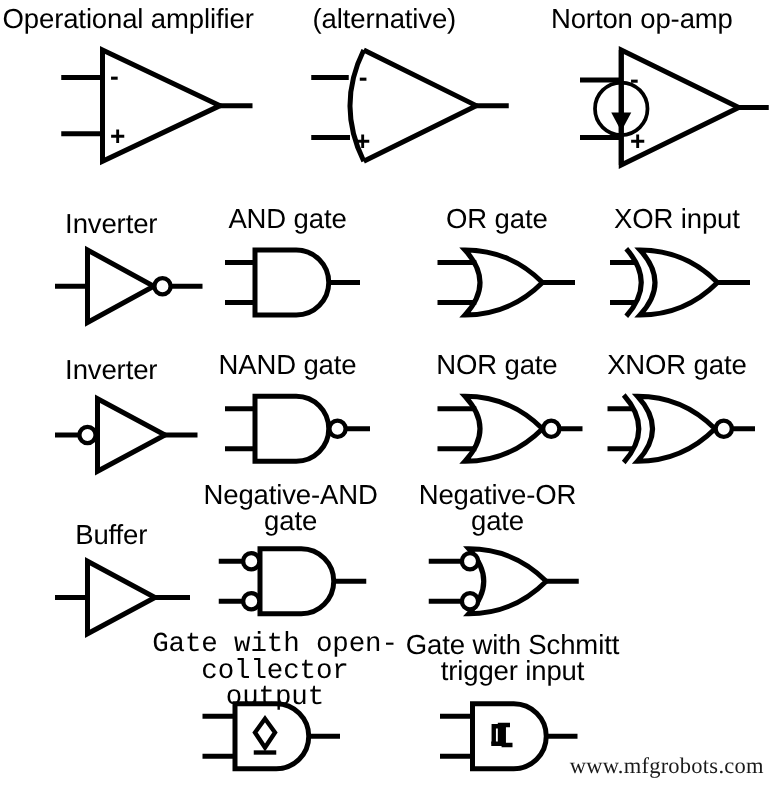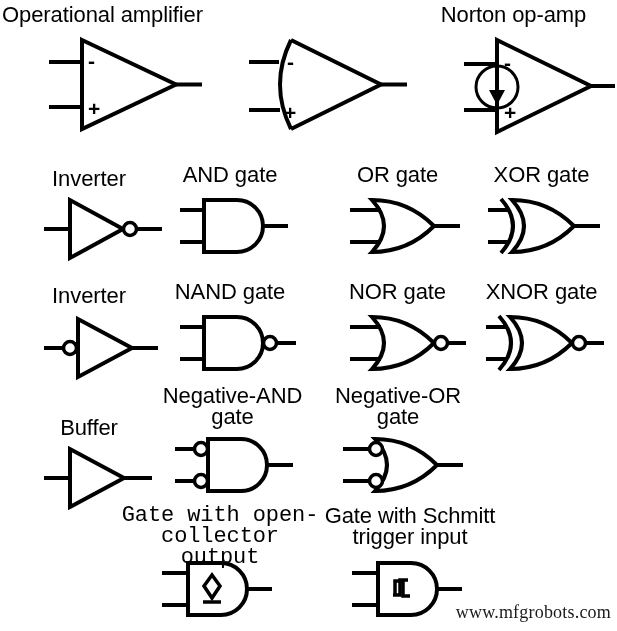--- a/index.html
+++ b/index.html
@@ -94,20 +94,21 @@
       <path class="stroke" d="M 58 8 L 152 52.5 L 58 97 Z"></path>
       <path class="stroke" d="M 25 30 L 58 30"></path>
       <path class="stroke" d="M 25 75 L 58 75"></path>
       <path class="stroke" d="M 152 52.5 L 178 52.5"></path>
       <text class="signtext" x="64" y="36">-</text>
       <text class="signtext" x="64" y="84">+</text>
     </svg>
   </div>
 
   <div class="cell" style="left:205px; top:4px; width:205px; height:135px;">
+    <div class="caption" style="left:0; top:0; width:205px;">(alternative)</div>
     <svg class="sym" style="left:24px; top:28px;" width="180" height="105" viewBox="0 0 180 105">
       <path class="stroke" d="M 62 8 Q 40 52.5 62 97"></path>
       <path class="stroke" d="M 62 8 L 152 52.5 L 62 97"></path>
       <path class="stroke" d="M 20 30 L 50 30"></path>
       <path class="stroke" d="M 20 78 L 51 78"></path>
       <path class="stroke" d="M 152 52.5 L 178 52.5"></path>
       <text class="signtext" x="58" y="37">-</text>
       <text class="signtext" x="55" y="88">+</text>
     </svg>
   </div>
@@ -152,21 +153,21 @@
     <div class="caption" style="left:0; top:0; width:160px;">AND gate</div>
     <svg class="sym" style="left:30px; top:30px;" width="130" height="70" viewBox="0 0 130 70">
       <path class="stroke" d="M 24 6 L 57 6 A 26 26 0 0 1 57 58 L 24 58 Z"></path>
       <path class="stroke" d="M 0 16 L 24 16"></path>
       <path class="stroke" d="M 0 48 L 24 48"></path>
       <path class="stroke" d="M 83 32 L 108 32"></path>
     </svg>
   </div>
 
   <div class="cell" style="left:466px; top:164px; width:151px; height:105px;">
-    <div class="caption" style="left:0; top:0; width:151px;">XOR gate</div>
+    <div class="caption" style="left:0; top:0; width:151px;">XOR input</div>
     <svg class="sym" style="left:22px; top:30px;" width="130" height="70" viewBox="0 0 130 70">
       <path class="stroke" d="M 13 5 Q 37 32 13 59"></path>
       <path class="stroke" d="M 24 6 Q 48 32 24 58 Q 60 58 86 32 Q 60 6 24 6 Z"></path>
       <path class="stroke" d="M 0 16 L 20 16"></path>
       <path class="stroke" d="M 0 48 L 20 48"></path>
       <path class="stroke" d="M 86 32 L 112 32"></path>
     </svg>
   </div>
 
   <div class="cell" style="left:14px; top:285px; width:150px; height:100px;">

